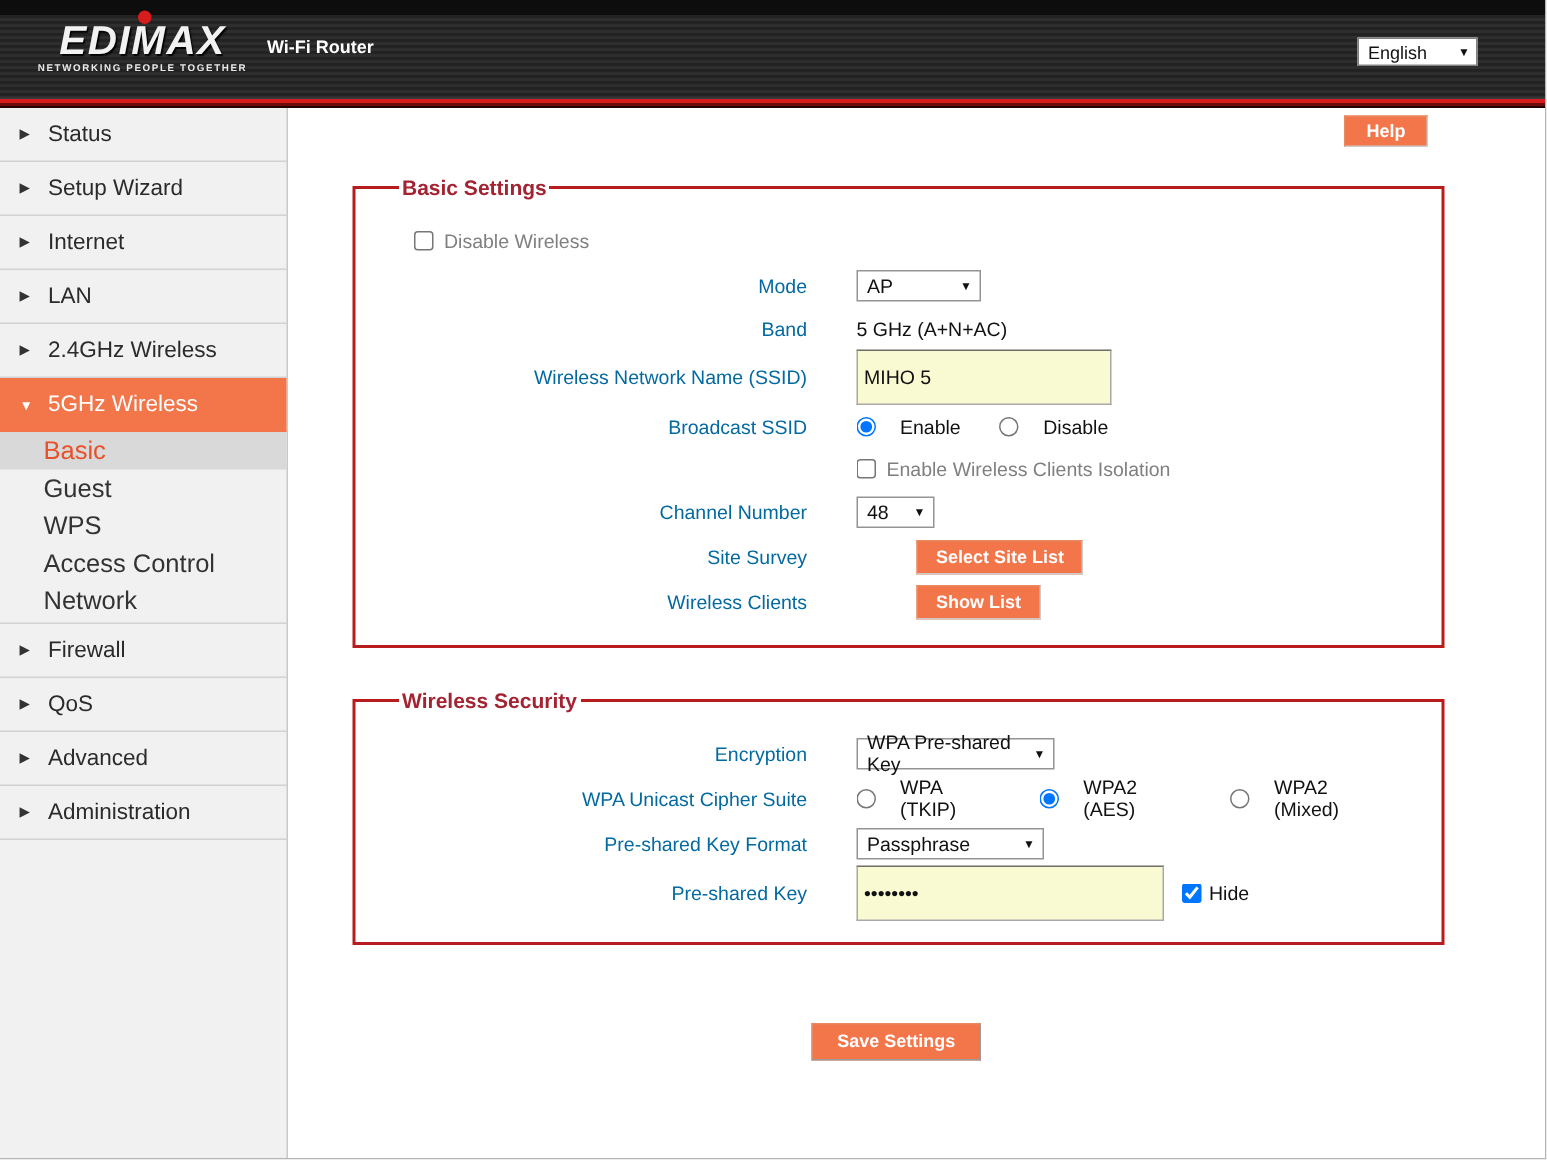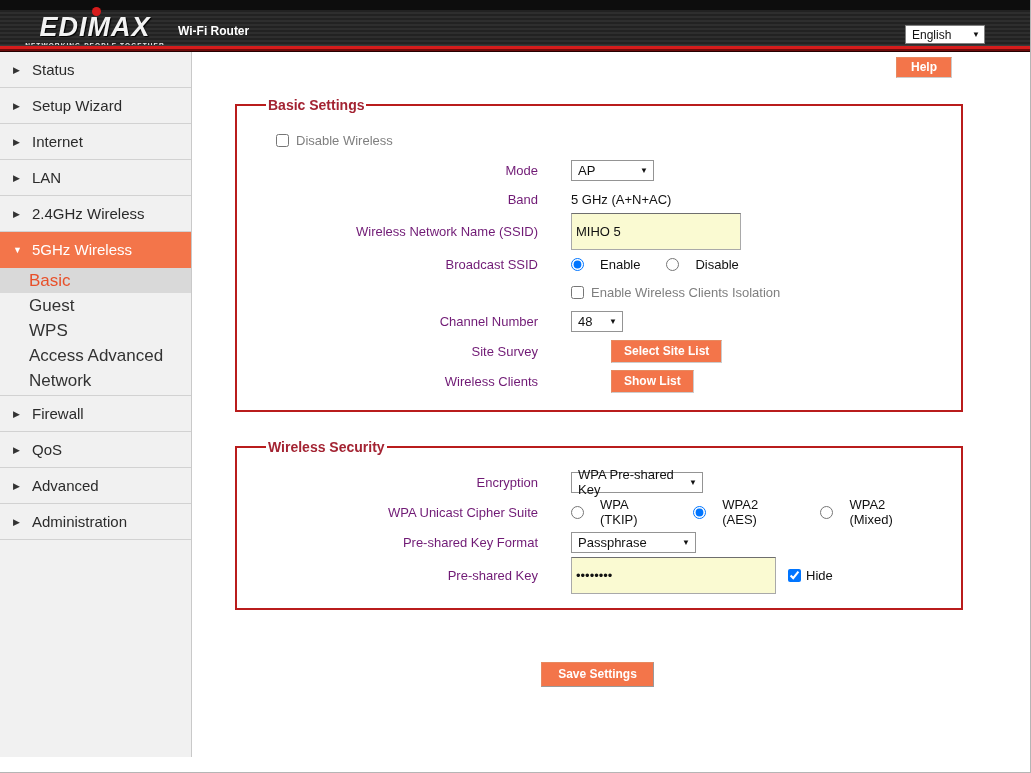--- a/index.html
+++ b/index.html
@@ -10,21 +10,21 @@
     width:1031px; height:773px;
     border:1px solid #b5b5b5;
     border-top:none; border-left:none;
     background:#ffffff;
     overflow:hidden;
     position:relative;
   }
 
   
   .header {
-    height:52px;
+    height:72px;
     position:relative;
     background:repeating-linear-gradient(180deg,#2e2e2e 0 2px,#222222 2px 4px);
   }
   .header::before {
     content:""; position:absolute; top:0; left:0; right:0; height:10px;
     background:#0d0d0d;
   }
   .red-bar {
     position:absolute; bottom:0; left:0; right:0; height:7px;
     background:linear-gradient(180deg,#3a3a3a 0 1px,#d61c1c 1px 4px,#6e0b0b 4px 6px,#240000 6px 7px);
@@ -109,21 +109,21 @@
   fieldset.security { margin-top:27px; }
   legend {
     color:#a32332; font-size:14px; font-weight:bold;
     margin-left:8px; padding:0 2px;
   }
 
   .form-row { display:flex; align-items:center; min-height:30px; }
   .form-row.short { min-height:28px; }
   .form-label {
     width:280px; text-align:right; margin-right:33px;
-    color:#701a75; font-size:13px; flex-shrink:0;
+    color:#0369a1; font-size:13px; flex-shrink:0;
   }
   .form-value { font-size:13px; color:#111; display:flex; align-items:center; }
 
   .chk-row { padding-left:18px; min-height:30px; display:flex; align-items:center; }
   .gray-text { color:#7f7f7f; font-size:13px; margin-left:7px; }
 
   .select {
     display:inline-flex; align-items:center; justify-content:space-between;
     background:#ffffff; border:1px solid #949494;
     height:21px; padding:0 5px 0 6px; font-size:13px; color:#111;
@@ -186,21 +186,21 @@
         <span>2.4GHz Wireless</span>
       </div>
       <div class="nav-item active">
         <span class="nav-arrow">▼</span>
         <span>5GHz Wireless</span>
       </div>
       <div class="submenu">
         <div class="sub-item selected">Basic</div>
         <div class="sub-item">Guest</div>
         <div class="sub-item">WPS</div>
-        <div class="sub-item">Access Advanced</div>
+        <div class="sub-item">Access Control</div>
         <div class="sub-item">Network</div>
       </div>
       <div class="nav-item">
         <span class="nav-arrow">▶</span>
         <span>Firewall</span>
       </div>
       <div class="nav-item">
         <span class="nav-arrow">▶</span>
         <span>QoS</span>
       </div>

